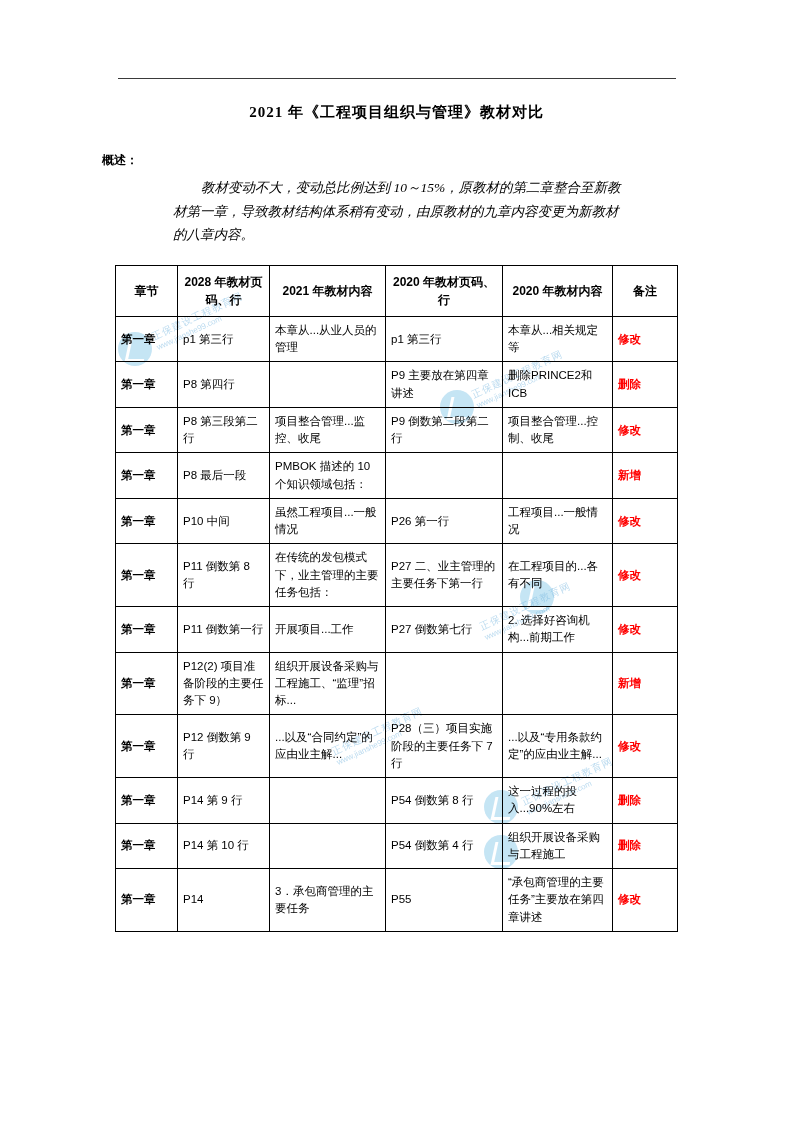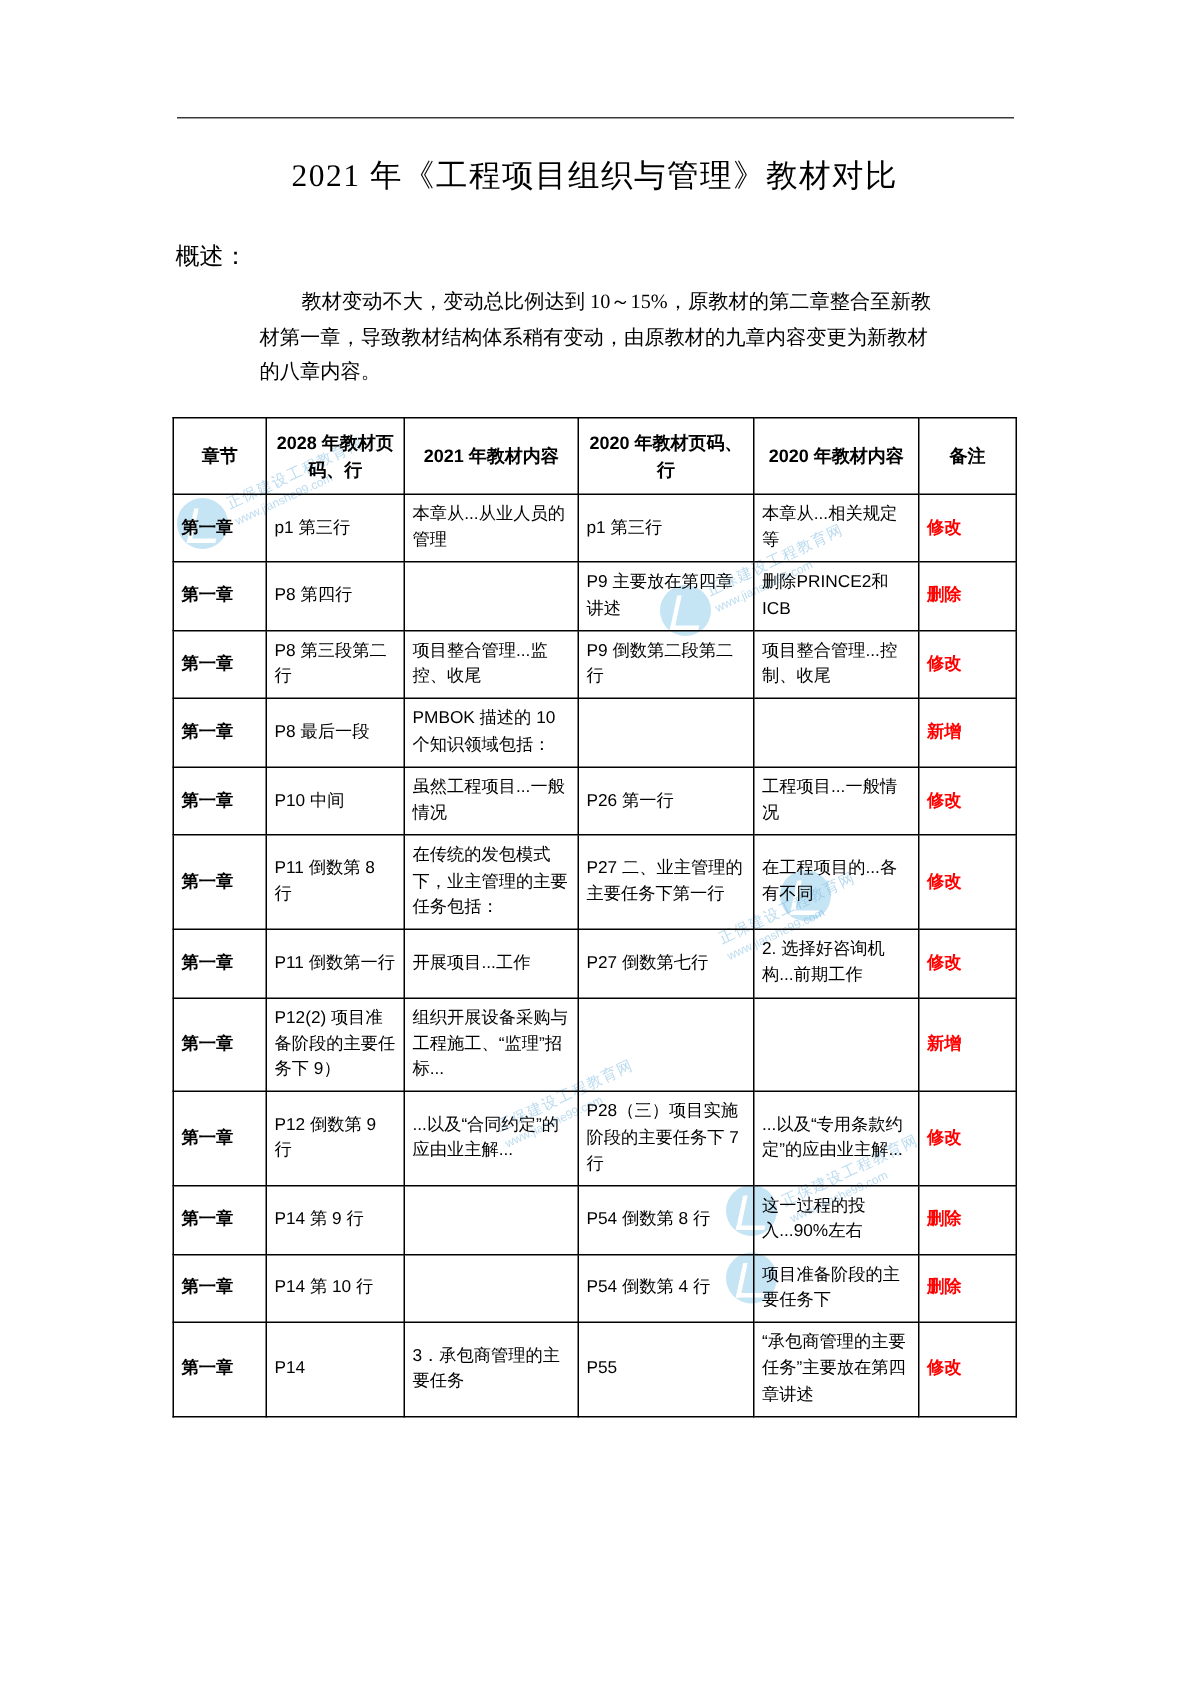--- a/index.html
+++ b/index.html
@@ -24,40 +24,41 @@
   }
   .top-rule {
     position: absolute;
     left: 118px;
     top: 78px;
     width: 558px;
     border-top: 1px solid #3a3a3a;
   }
   .doc-title {
     text-align: center;
-    font-size: 21px;
-    font-weight: normal;
+    font-size: 15px;
+    font-weight: bold;
     letter-spacing: 1px;
     margin: 0;
     padding-top: 103px;
     font-family: "Liberation Serif", "DejaVu Serif", serif;
   }
   .summary-label {
     margin-top: 30px;
-    margin-left: 57px;
-    font-size: 16px;
-    font-weight: normal;
+    margin-left: 42px;
+    font-size: 12px;
+    font-weight: bold;
   }
   .summary-body {
     margin-top: 7px;
     margin-left: 113px;
     margin-right: 110px;
     font-size: 13.5px;
     line-height: 1.75;
     text-indent: 0;
+    font-style: italic;
   }
   .summary-body .indent {
     display: block;
     text-indent: 28px;
   }
 
   table.compare {
     margin: 18px auto 0 auto;
     border-collapse: collapse;
     width: 562px;
@@ -303,21 +304,21 @@
           <td class="cell"></td>
           <td class="cell">P54 倒数第 8 行</td>
           <td class="cell">这一过程的投入...90%左右</td>
           <td class="remark">删除</td>
         </tr>
         <tr>
           <td class="chapter">第一章</td>
           <td class="cell">P14 第 10 行</td>
           <td class="cell"></td>
           <td class="cell">P54 倒数第 4 行</td>
-          <td class="cell">项目准备阶段的主要任务下</td>
+          <td class="cell">组织开展设备采购与工程施工</td>
           <td class="remark">删除</td>
         </tr>
         <tr>
           <td class="chapter">第一章</td>
           <td class="cell">P14</td>
           <td class="cell">3．承包商管理的主要任务</td>
           <td class="cell">P55</td>
           <td class="cell">“承包商管理的主要任务”主要放在第四章讲述</td>
           <td class="remark">修改</td>
         </tr>

